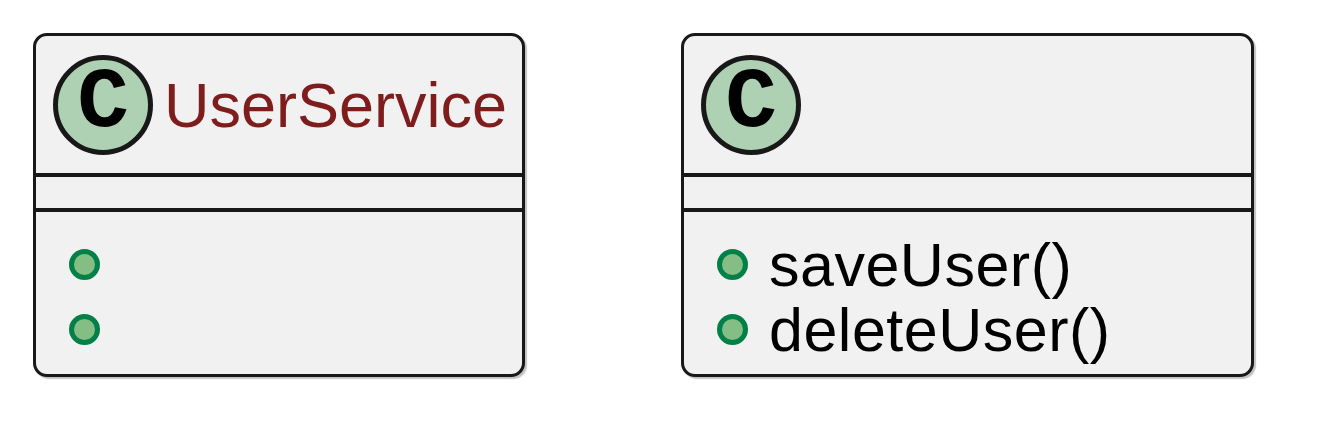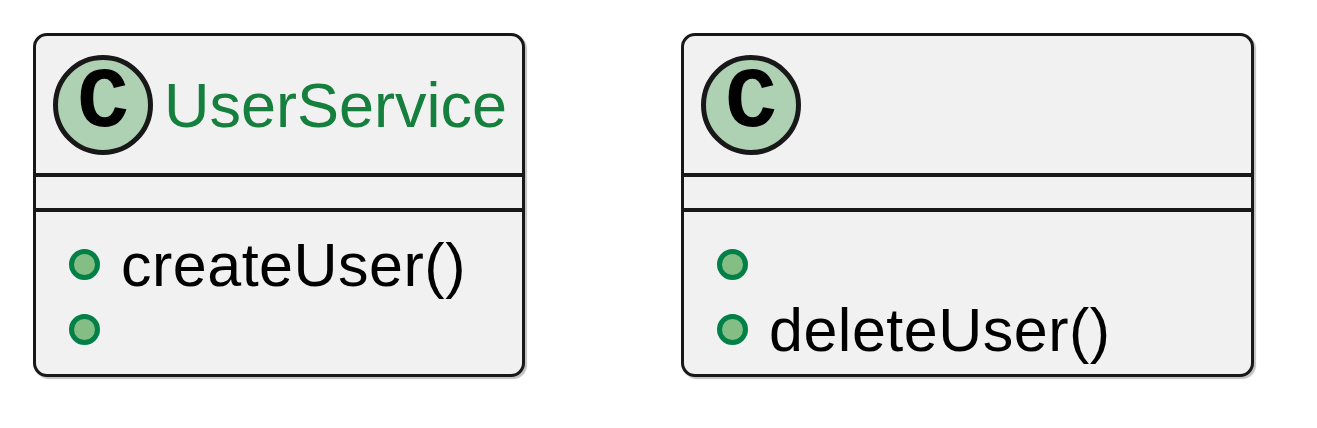--- a/index.html
+++ b/index.html
@@ -55,21 +55,21 @@
     font-family: "Liberation Mono", "DejaVu Sans Mono", monospace;
     font-weight: bold;
     font-size: 86px;
     line-height: 1;
     color: #000000;
     transform: translateY(-2px);
   }
   .class-name {
     margin-left: 11px;
     font-size: 63px;
-    color: #15803d;
+    color: #7f1d1d;
     white-space: nowrap;
   }
   .separator {
     height: 4px;
     background: #181818;
     flex: 0 0 auto;
   }
   .fields-section {
     height: 31px;
     flex: 0 0 auto;
@@ -113,40 +113,40 @@
         <span class="class-stereotype-letter">C</span>
       </div>
       <span class="class-name">UserService</span>
     </div>
     <div class="separator"></div>
     <div class="fields-section"></div>
     <div class="separator"></div>
     <div class="methods-section">
       <div class="method-row">
         <span class="method-dot"></span>
-        <span class="method-name">createUser()</span>
       </div>
       <div class="method-row">
         <span class="method-dot"></span>
       </div>
     </div>
   </div>
 
   <div class="uml-class second">
     <div class="class-header">
       <div class="class-icon-circle">
         <span class="class-stereotype-letter">C</span>
       </div>
     </div>
     <div class="separator"></div>
     <div class="fields-section"></div>
     <div class="separator"></div>
     <div class="methods-section">
       <div class="method-row">
         <span class="method-dot"></span>
+        <span class="method-name">saveUser()</span>
       </div>
       <div class="method-row">
         <span class="method-dot"></span>
         <span class="method-name">deleteUser()</span>
       </div>
     </div>
   </div>
 
 </div>
 

